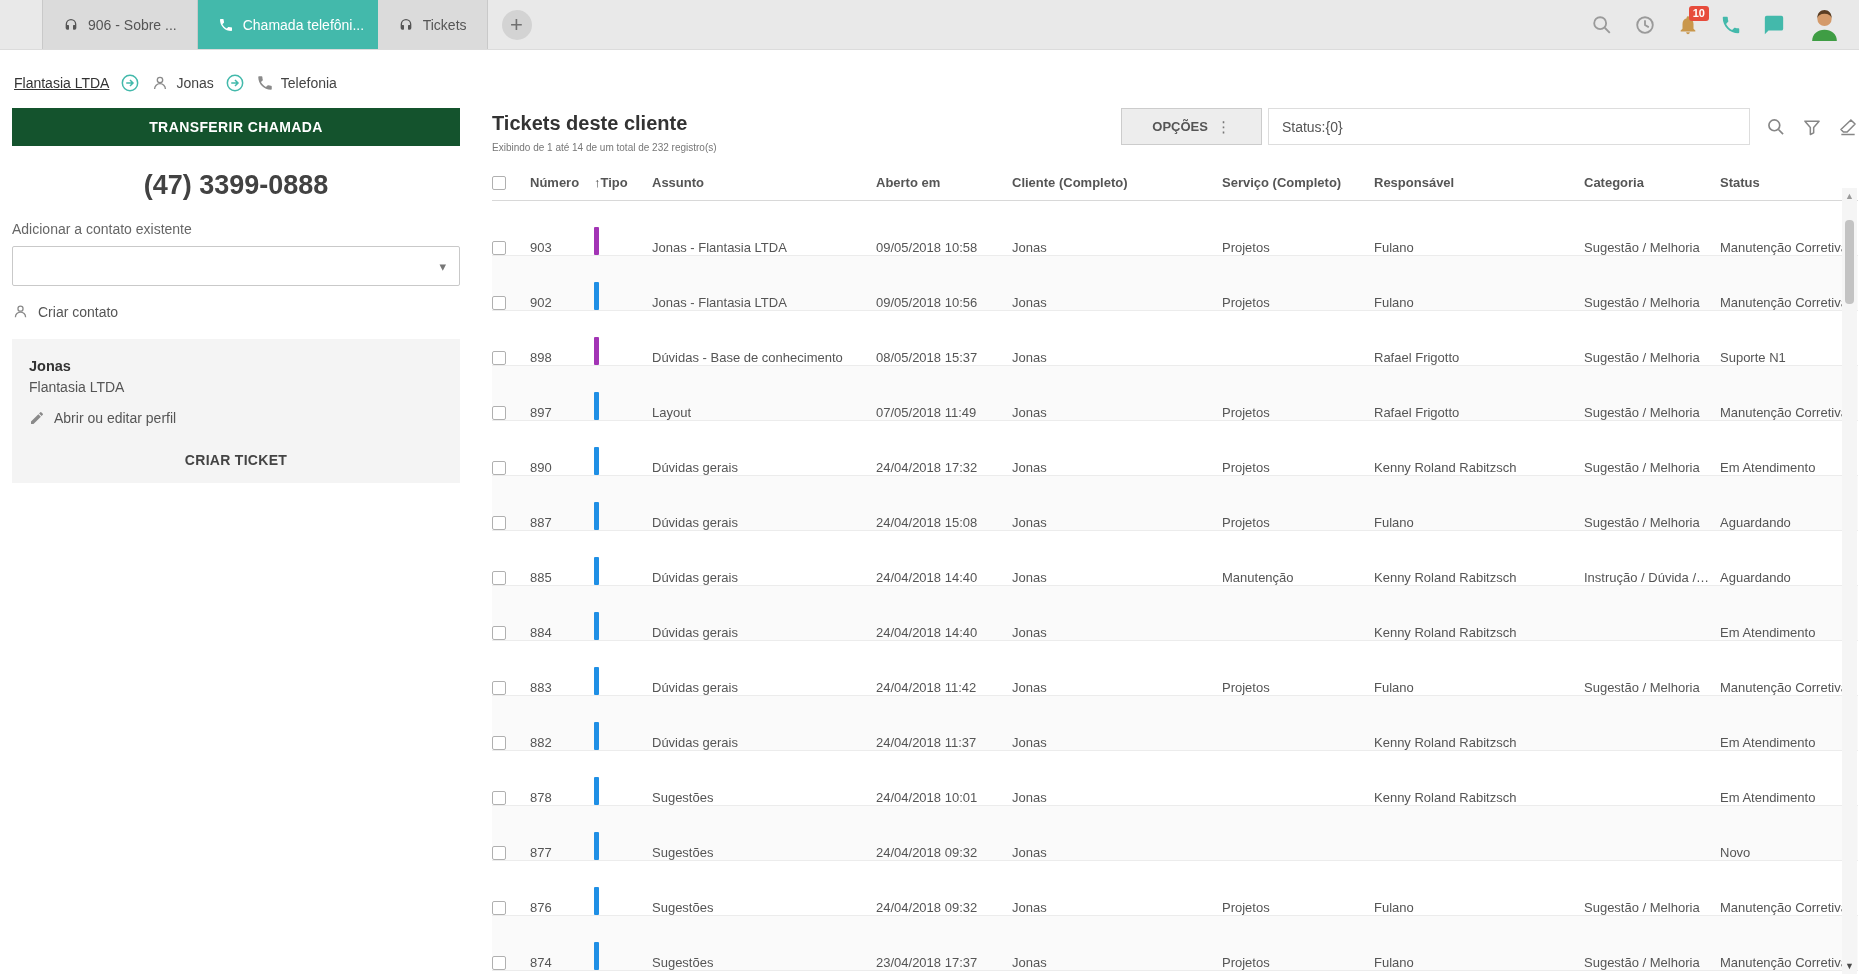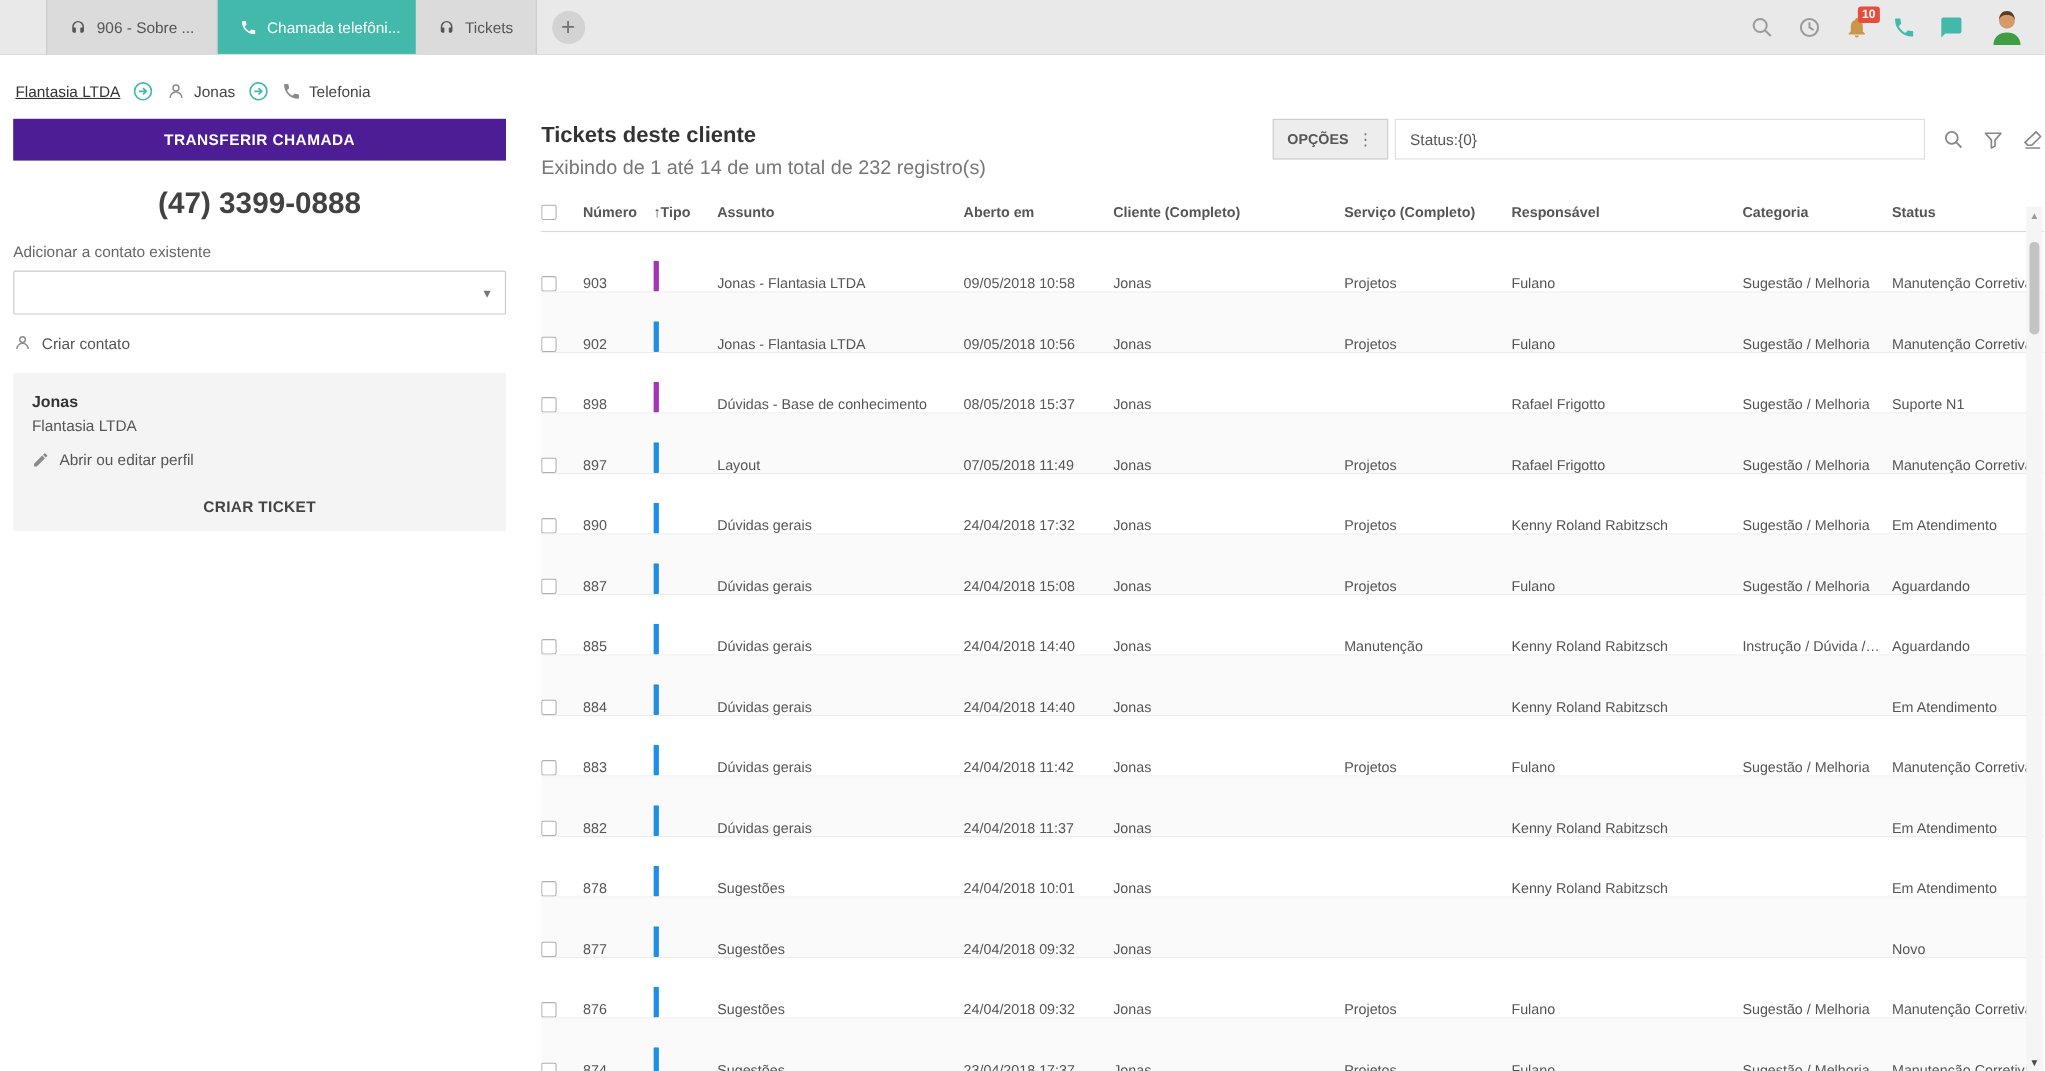--- a/index.html
+++ b/index.html
@@ -29,40 +29,40 @@
   .bc-icon { width:18px; height:18px; color:#8a8a8a; }
   .bc-arrow { width:20px; height:20px; color:#43b9ab; }
   .bc-icon svg,.bc-arrow svg { width:100%; height:100%; }
 
   
   .content { display:flex; padding-left:12px; }
   .sidebar { width:448px; flex-shrink:0; }
   .main { flex:1; padding:0 26px 0 32px; position:relative; }
 
   
-  .transfer-btn { display:block; width:100%; height:38px; background:#4c1d95; color:#fff; border:none; font-family:inherit; font-size:14px; font-weight:bold; letter-spacing:.4px; cursor:pointer; }
+  .transfer-btn { display:block; width:100%; height:38px; background:#14532d; color:#fff; border:none; font-family:inherit; font-size:14px; font-weight:bold; letter-spacing:.4px; cursor:pointer; }
   .phone-number { text-align:center; font-size:27px; font-weight:bold; color:#424242; margin:24px 0 20px; }
   .field-label { font-size:14px; color:#666; margin-bottom:9px; }
   .select { height:40px; border:1px solid #c9c9c9; border-radius:2px; background:#fff; display:flex; align-items:center; justify-content:space-between; padding:0 13px; color:#888; cursor:pointer; }
   .select .chev { font-size:13px; color:#777; margin-left:auto; }
   .create-contact { display:flex; align-items:flex-end; gap:9px; margin:17px 0 19px; font-size:14px; color:#555; cursor:pointer; }
   .create-contact .bc-icon { width:17px; height:17px; }
   .contact-card { background:#f4f4f4; padding:19px 17px 15px; }
   .cc-name { font-weight:bold; font-size:14.5px; color:#333; margin-bottom:5px; }
   .cc-company { font-size:14px; color:#555; margin-bottom:15px; }
   .cc-edit { display:flex; gap:9px; align-items:center; font-size:14px; color:#555; margin-bottom:26px; cursor:pointer; }
   .cc-edit .bc-icon { width:16px; height:16px; }
   .cc-create-ticket { text-align:center; font-weight:bold; font-size:14px; color:#444; letter-spacing:.3px; cursor:pointer; }
 
   
   .main-header { display:flex; justify-content:space-between; align-items:flex-start; }
   .mh-title { font-size:20px; font-weight:bold; color:#333; margin:4px 0 7px; }
-  .mh-sub { font-size:18px; color:#777; }
+  .mh-sub { font-size:10px; color:#777; }
   .mh-tools { display:flex; align-items:center; }
-  .options-btn { height:37px; padding:0 12px; background:#ededed; border:1px solid #ccc; font-family:inherit; font-size:13px; font-weight:bold; color:#555; display:flex; align-items:center; gap:8px; cursor:pointer; }
+  .options-btn { height:37px; padding:0 30px; background:#ededed; border:1px solid #ccc; font-family:inherit; font-size:13px; font-weight:bold; color:#555; display:flex; align-items:center; gap:8px; cursor:pointer; }
   .options-btn .dots { font-weight:normal; font-size:15px; color:#777; }
   .filter-input { width:482px; height:37px; border:1px solid #ddd; margin-left:6px; padding:1px 13px; font-family:inherit; font-size:14px; color:#555; outline:none; }
   .tool-icons { display:flex; align-items:center; gap:16px; margin-left:16px; color:#868686; }
   .tool-icon { width:20px; height:20px; cursor:pointer; }
   .tool-icon svg { width:100%; height:100%; }
 
   
   .ttable { margin-top:12px; }
   .thead { display:flex; align-items:center; height:36px; border-bottom:1px solid #d8d8d8; font-size:13px; font-weight:bold; color:#555; }
   .trow { display:flex; align-items:flex-end; height:55px; border-bottom:1px solid #ececec; font-size:13px; color:#555; cursor:pointer; }

